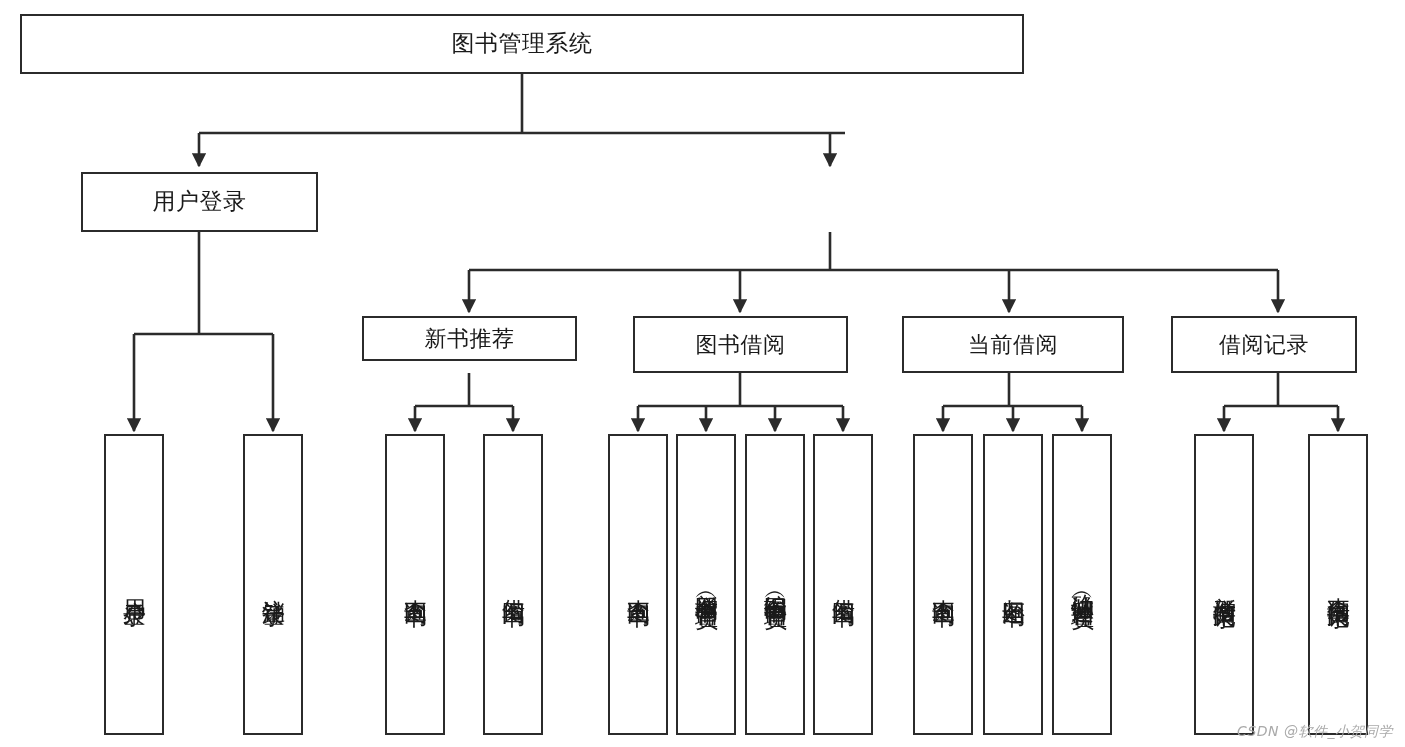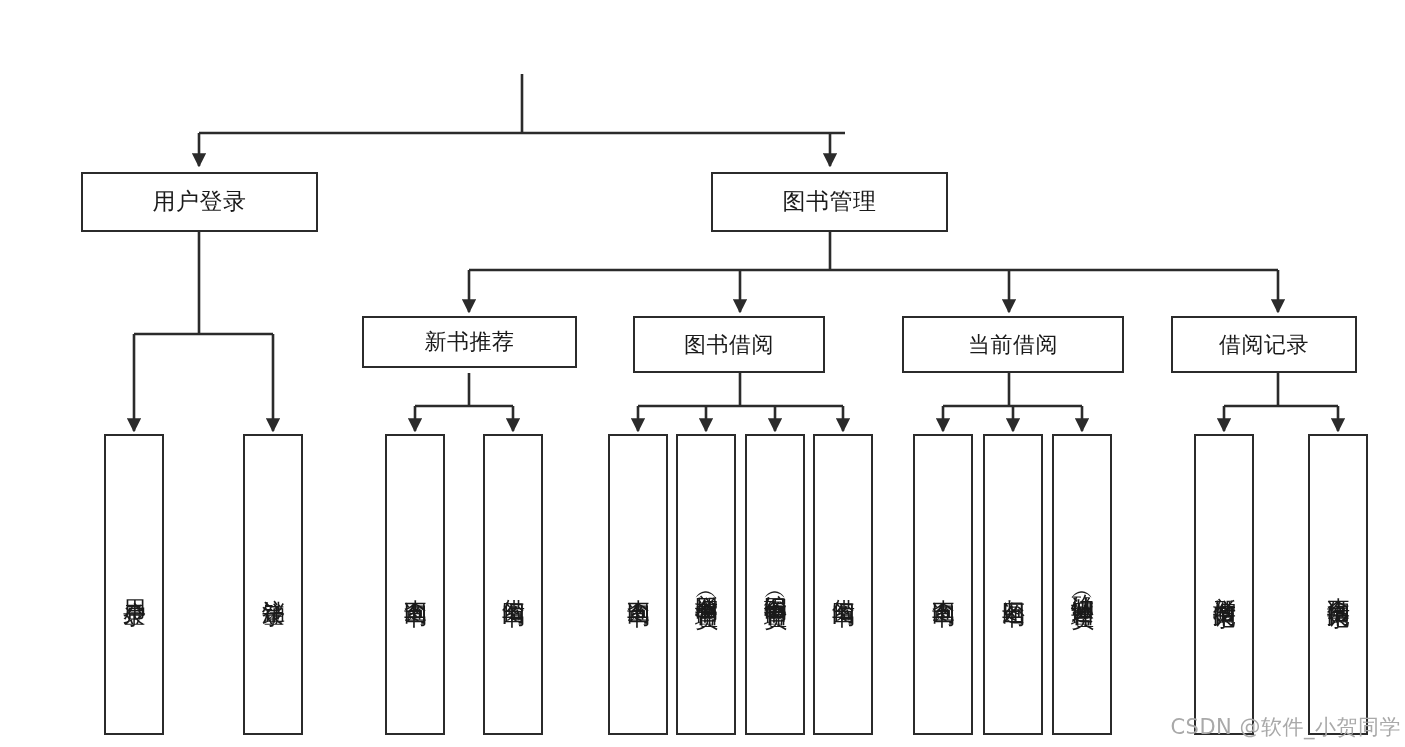--- a/index.html
+++ b/index.html
@@ -56,27 +56,28 @@
   .node-leaf .node-label {
     writing-mode: vertical-rl;
     text-orientation: upright;
     font-size: 23px;
     line-height: 1.12;
     letter-spacing: 2px;
     white-space: nowrap;
   }
   #watermark {
     position: absolute;
-    right: 4px;
+    right: 12px;
     bottom: 6px;
-    font-size: 21px;
+    font-size: 14px;
     color: #a9a9a9;
     letter-spacing: 0.5px;
     white-space: nowrap;
     pointer-events: none;
+    font-style: italic;
   }
 </style>
 </head>
 <body>
 
 <div id="diagram-root">
 
   <svg id="diagram-svg" viewBox="0 0 1405 747" xmlns="http://www.w3.org/2000/svg">
     <defs>
       <marker id="arrow" viewBox="0 0 10 10" refX="9" refY="5" markerWidth="5.5" markerHeight="5.5" orient="auto-start-reverse">
@@ -120,34 +121,34 @@
       <path d="M 1013 406 L 1013 431" marker-end="url(#arrow)"></path>
       <path d="M 1082 406 L 1082 431" marker-end="url(#arrow)"></path>
 
       <path d="M 1278 373 L 1278 406"></path>
       <path d="M 1224 406 L 1338 406"></path>
       <path d="M 1224 406 L 1224 431" marker-end="url(#arrow)"></path>
       <path d="M 1338 406 L 1338 431" marker-end="url(#arrow)"></path>
     </g>
   </svg>
 
+  <div class="node node-root" style="left:20px; top:14px; width:1004px; height:60px;">
+    <span class="node-label">图书管理系统</span>
+  </div>
 
   <div class="node node-l2" style="left:81px; top:172px; width:237px; height:60px;">
     <span class="node-label">用户登录</span>
   </div>
 
-  <div class="node node-l2" style="left:711px; top:172px; width:237px; height:60px;">
-    <span class="node-label">图书管理</span>
-  </div>
-
-  <div class="node node-l3" style="left:362px; top:316px; width:215px; height:52px;">
+
+  <div class="node node-l3" style="left:362px; top:316px; width:215px; height:45px;">
     <span class="node-label">新书推荐</span>
   </div>
 
-  <div class="node node-l3" style="left:633px; top:316px; width:192px; height:57px;">
+  <div class="node node-l3" style="left:633px; top:316px; width:215px; height:57px;">
     <span class="node-label">图书借阅</span>
   </div>
 
   <div class="node node-l3" style="left:902px; top:316px; width:222px; height:57px;">
     <span class="node-label">当前借阅</span>
   </div>
 
   <div class="node node-l3" style="left:1171px; top:316px; width:186px; height:57px;">
     <span class="node-label">借阅记录</span>
   </div>

